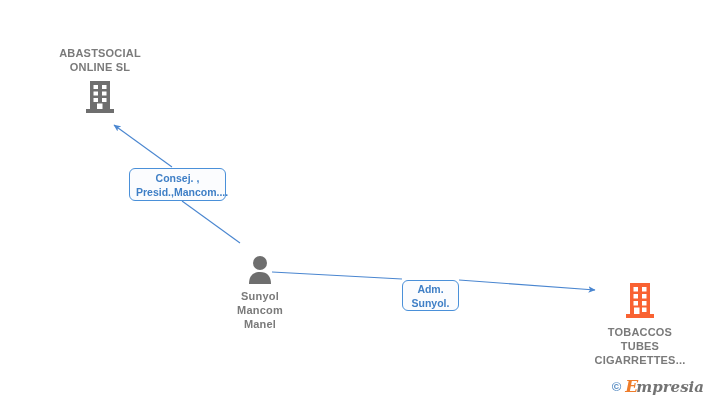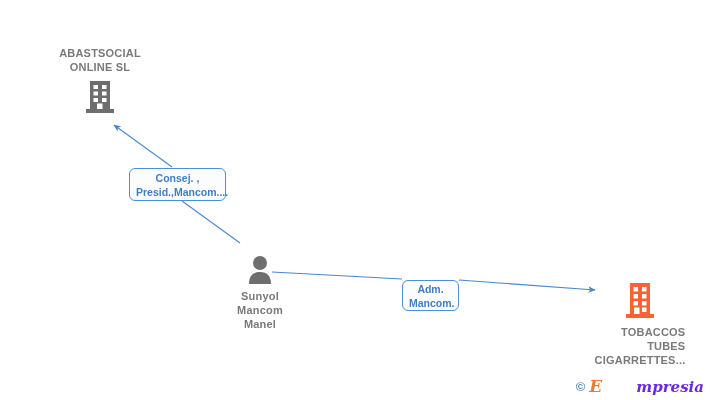--- a/index.html
+++ b/index.html
@@ -51,21 +51,21 @@
     white-space: pre-line;
   }
 
   .node-icon {
     display: block;
   }
 
   
   .node-company-top .node-label { margin-bottom: 6px; }
   
-  .node-company-right .node-label { margin-top: 5px; text-align: right; }
+  .node-company-right .node-label { margin-top: 5px; }
   .node-person .node-label { margin-top: 4px; }
 
   
   .rel-box {
     position: absolute;
     box-sizing: border-box;
     border: 1px solid #4a90d9;
     border-radius: 6px;
     background: #fbfcfe;
     color: #3f7fc6;
@@ -101,23 +101,22 @@
     font-style: italic;
     font-size: 17px;
     color: #ef7d2b;
     line-height: 1;
     margin-right: -2px;
   }
   .watermark .wm-name {
     font-family: "DejaVu Serif", serif;
     font-style: italic;
     font-size: 15px;
-    color: #6d28d9;
+    color: #737373;
     line-height: 1;
-    margin-left: 36px;
   }
 </style>
 </head>
 <body>
 
 <div id="graph-canvas">
 
   <svg class="edges-layer" viewBox="0 0 728 400" width="728" height="400" xmlns="http://www.w3.org/2000/svg">
     <defs>
       <marker id="arrowhead" markerWidth="7" markerHeight="7" refX="6" refY="3.5" orient="auto" markerUnits="strokeWidth">
@@ -178,21 +177,21 @@
 CIGARRETTES...</div>
   </div>
 
   <div class="rel-box" style="left: 129px; top: 168px; width: 97px; height: 33px;">
     <span>Consej. ,</span>
     <span>Presid.,Mancom....</span>
   </div>
 
   <div class="rel-box" style="left: 402px; top: 264px; width: 57px; height: 31px; margin-top: 16px;">
     <span>Adm.</span>
-    <span>Mancom.</span>
+    <span>Sunyol.</span>
   </div>
 
   <div class="watermark">
     <span class="wm-c">©</span>
     <span style="display:flex;align-items:baseline;">
       <span class="wm-e">E</span>
       <span class="wm-name">mpresia</span>
     </span>
   </div>
 

